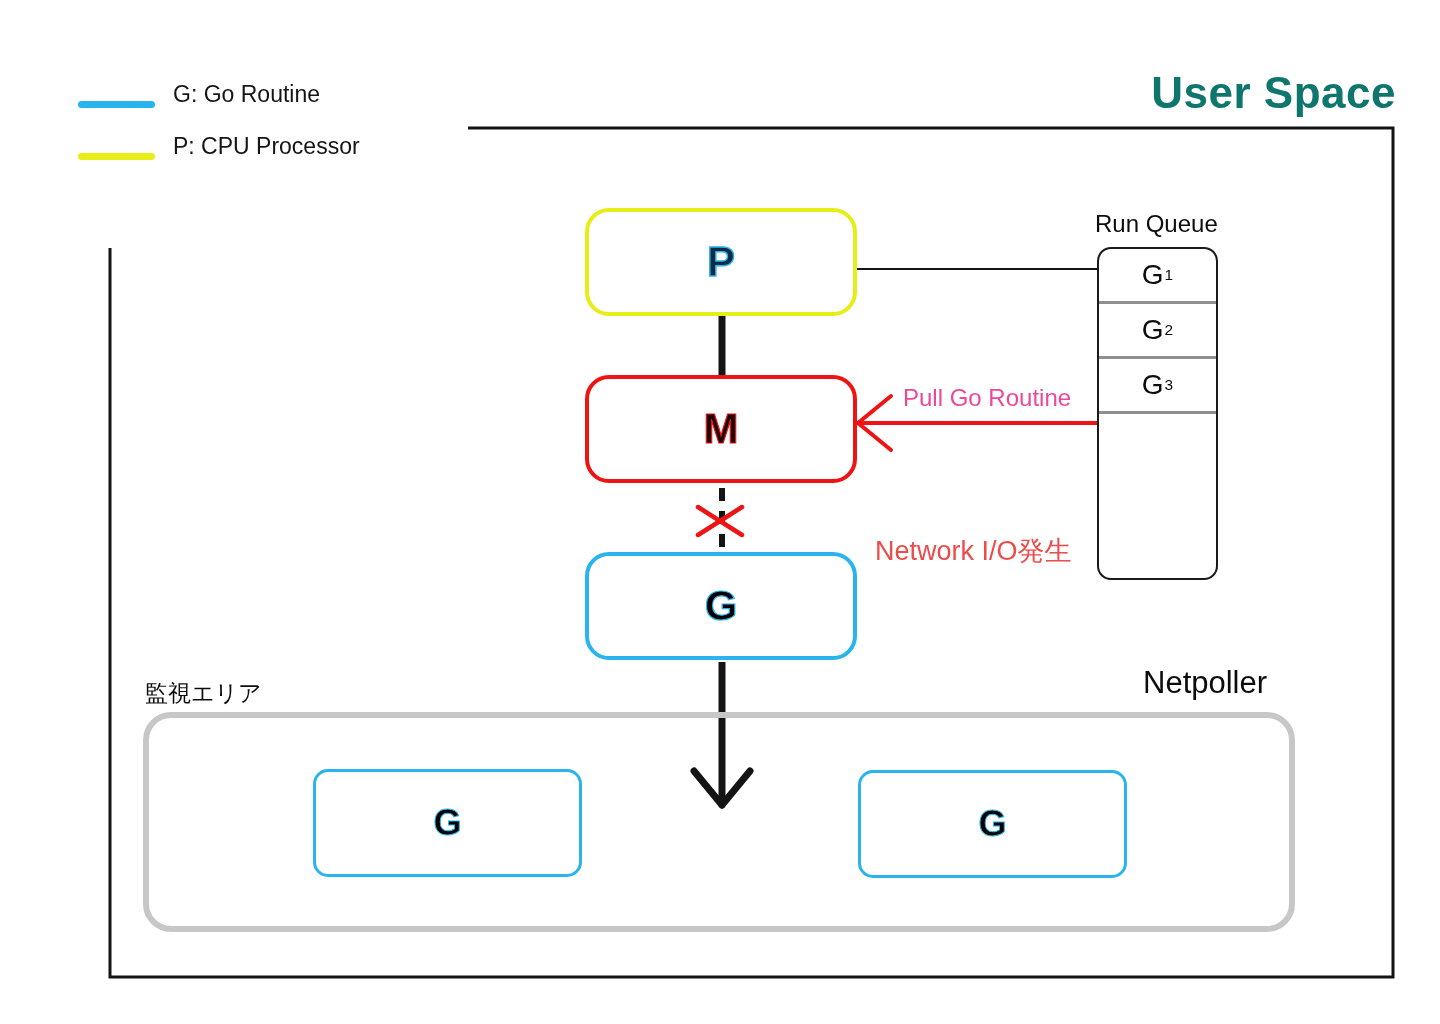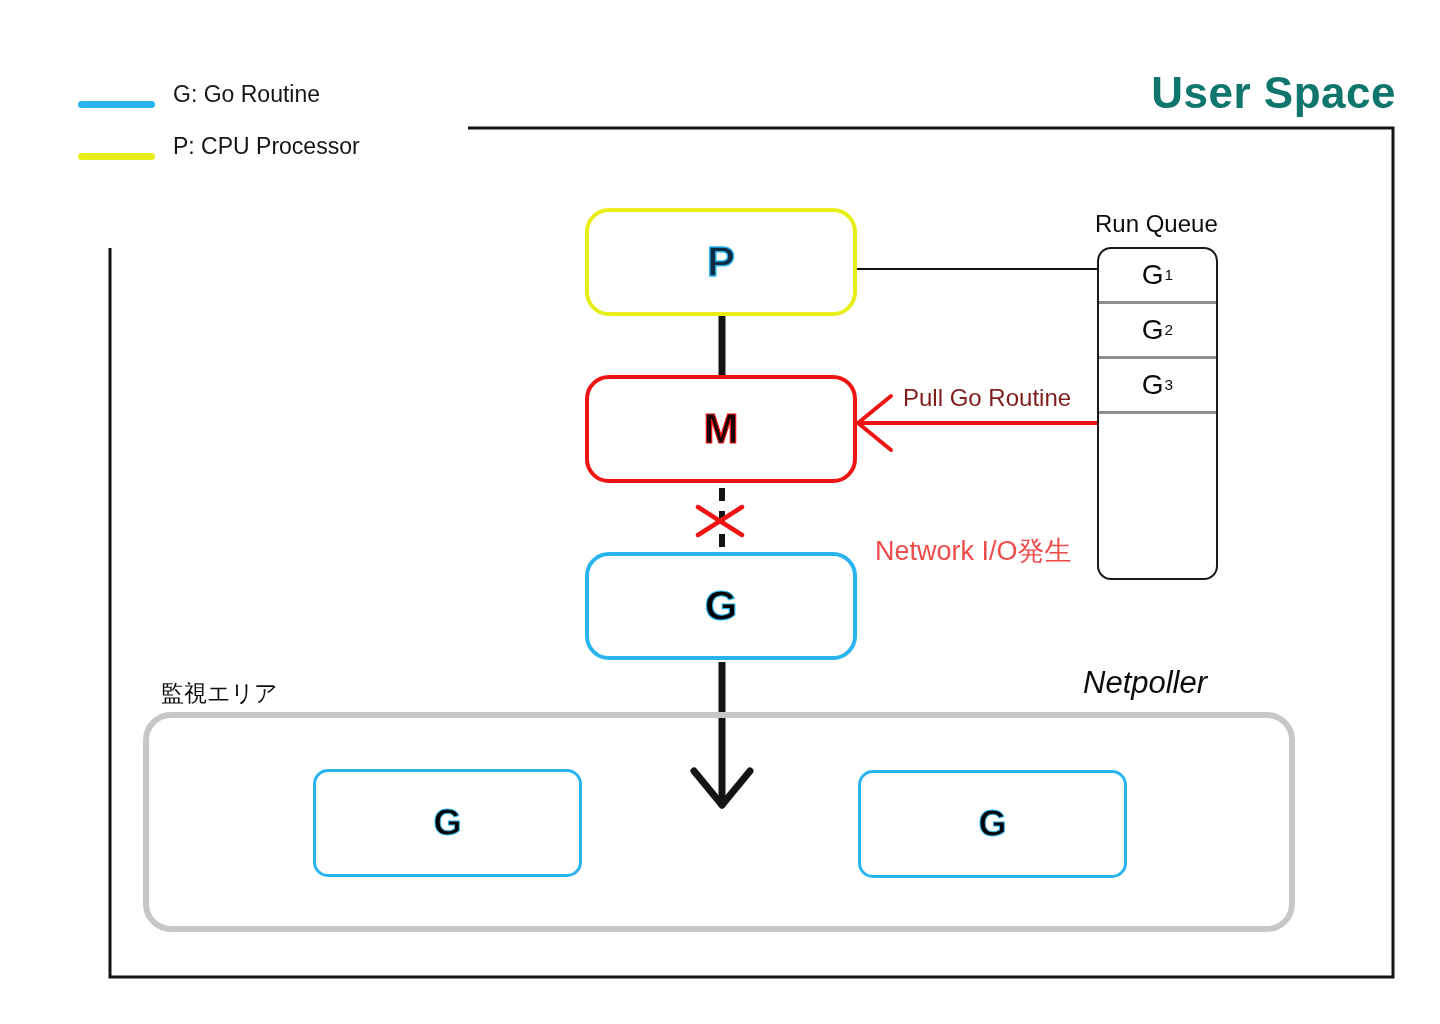--- a/index.html
+++ b/index.html
@@ -133,42 +133,40 @@
     line-height: 1;
     margin-left: 1px;
   }
 
   
   .label { position: absolute; white-space: nowrap; }
   .pull-label {
     left: 903px;
     top: 384px;
     font-size: 24px;
-    color: #7f1d1d;
+    color: #ec4899;
   }
   .netio-label {
     left: 875px;
     top: 533px;
     font-size: 27px;
     font-weight: 400;
     color: var(--alert, #ee4b4b);
   }
   .netpoller-label {
-    left: 1083px;
+    left: 1143px;
     top: 665px;
     font-size: 31px;
     color: #0c0c0c;
-    font-style: italic;
   }
   .monitor-label {
     left: 145px;
     top: 678px;
     font-size: 23px;
     color: #0c0c0c;
-    margin-left: 16px;
   }
 
   
   .netpoller-area {
     position: absolute;
     left: 143px;
     top: 712px;
     width: 1152px;
     height: 220px;
     box-sizing: border-box;

